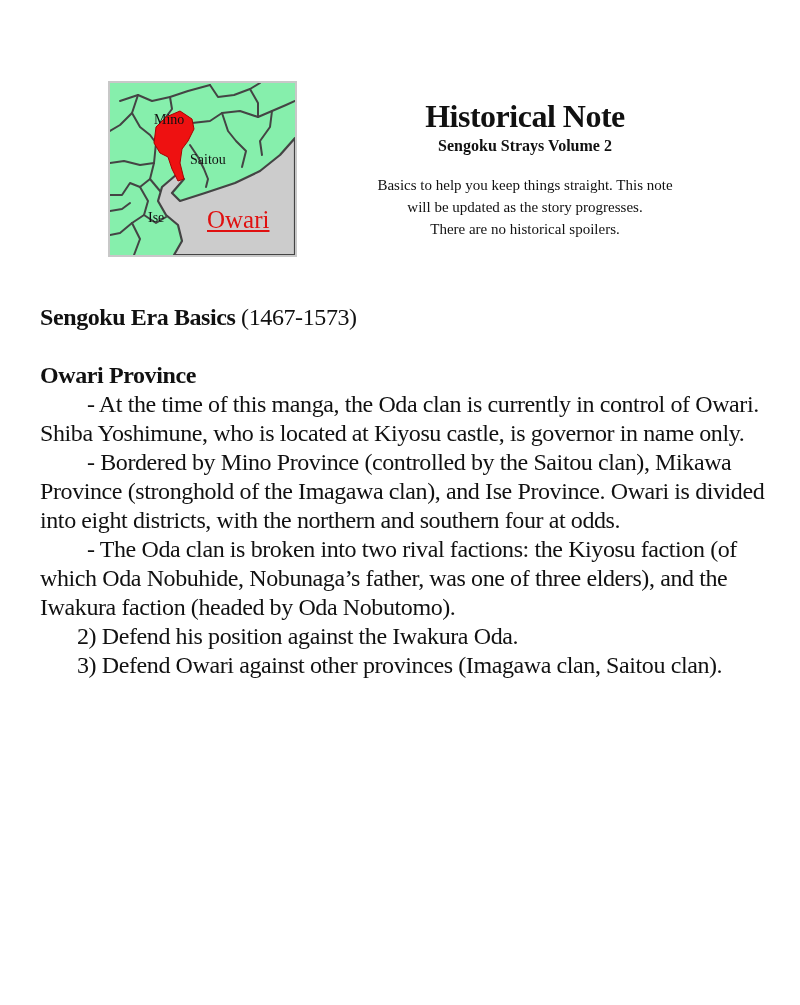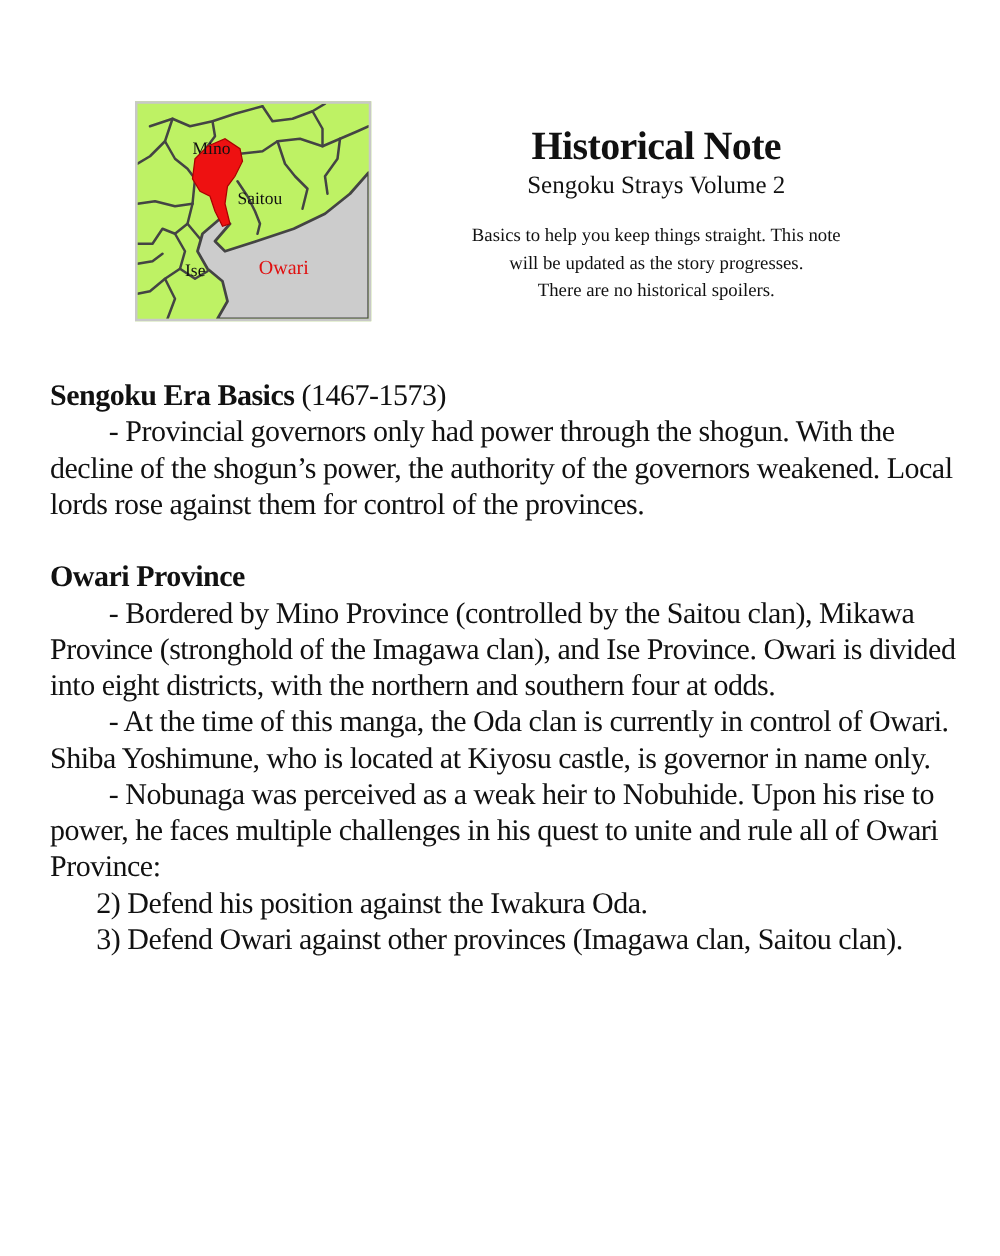--- a/index.html
+++ b/index.html
@@ -2,32 +2,32 @@
 <html><head>
   <meta charset="utf-8">
   <style>
     html, body { margin: 0; padding: 0; background: #ffffff; }
     body {
       width: 800px; height: 1005px; position: relative; overflow: hidden;
       font-family: "Liberation Serif", "DejaVu Serif", serif; color: #111;
     }
     .map-frame {
       position: absolute; left: 108px; top: 81px; width: 189px; height: 176px;
-      border: 2px solid #c8c8c8; box-sizing: border-box; background: #bef264; overflow: hidden;
+      border: 2px solid #c8c8c8; box-sizing: border-box; background: #86efac; overflow: hidden;
     }
     .map-frame svg { position: absolute; left: 0; top: 0; }
     .map-label {
       position: absolute; font-size: 14px; color: #111; line-height: 1;
       font-family: "Liberation Serif", serif;
     }
-    .map-label.owari { color: #e01010; font-size: 16px; }
+    .map-label.owari { color: #e01010; font-size: 25px; text-decoration: underline; }
 
     .header { position: absolute; left: 350px; top: 100px; width: 350px; text-align: center; }
     .title { font-size: 32px; font-weight: bold; line-height: 1; margin: 0; letter-spacing: -0.5px; }
-    .subtitle { font-size: 20px; font-weight: normal; margin-top: 6px; line-height: 1; }
+    .subtitle { font-size: 16px; font-weight: bold; margin-top: 6px; line-height: 1; }
     .intro { font-size: 15px; line-height: 22px; margin-top: 20px; text-align: center; }
     .intro div { white-space: nowrap; }
 
     .body-text {
       position: absolute; left: 40px; top: 303px; width: 730px;
       font-size: 24px; line-height: 29px; letter-spacing: -0.4px;
     }
     .section-head { white-space: nowrap; }
     .section-head b { font-weight: bold; }
     .para { text-indent: 47px; margin: 0; }
@@ -77,25 +77,24 @@
     <div>Basics to help you keep things straight. This note</div>
     <div>will be updated as the story progresses.</div>
     <div>There are no historical spoilers.</div>
   </div>
 </div>
 
 <div class="body-text">
   <div class="section-head">
     <b>Sengoku Era Basics</b><span> (1467-1573)</span>
   </div>
-  <p class="para">- Provincial governors only had power through the shogun. With the decline of the shogun’s power, the authority of the governors weakened. Local lords rose against them for control of the provinces.</p>
 
   <div class="gap"></div>
 
   <div class="section-head">
     <b>Owari Province</b>
   </div>
+  <p class="para">- At the time of this manga, the Oda clan is currently in control of Owari. Shiba Yoshimune, who is located at Kiyosu castle, is governor in name only.</p>
   <p class="para">- Bordered by Mino Province (controlled by the Saitou clan), Mikawa Province (stronghold of the Imagawa clan), and Ise Province. Owari is divided into eight districts, with the northern and southern four at odds.</p>
-  <p class="para">- At the time of this manga, the Oda clan is currently in control of Owari. Shiba Yoshimune, who is located at Kiyosu castle, is governor in name only.</p>
-  <p class="para">- Nobunaga was perceived as a weak heir to Nobuhide. Upon his rise to power, he faces multiple challenges in his quest to unite and rule all of Owari Province:</p>
+  <p class="para">- The Oda clan is broken into two rival factions: the Kiyosu faction (of which Oda Nobuhide, Nobunaga’s father, was one of three elders), and the Iwakura faction (headed by Oda Nobutomo).</p>
   <div class="list-item">2) Defend his position against the Iwakura Oda.</div>
   <div class="list-item">3) Defend Owari against other provinces (Imagawa clan, Saitou clan).</div>
 </div>
 
 </body></html>

